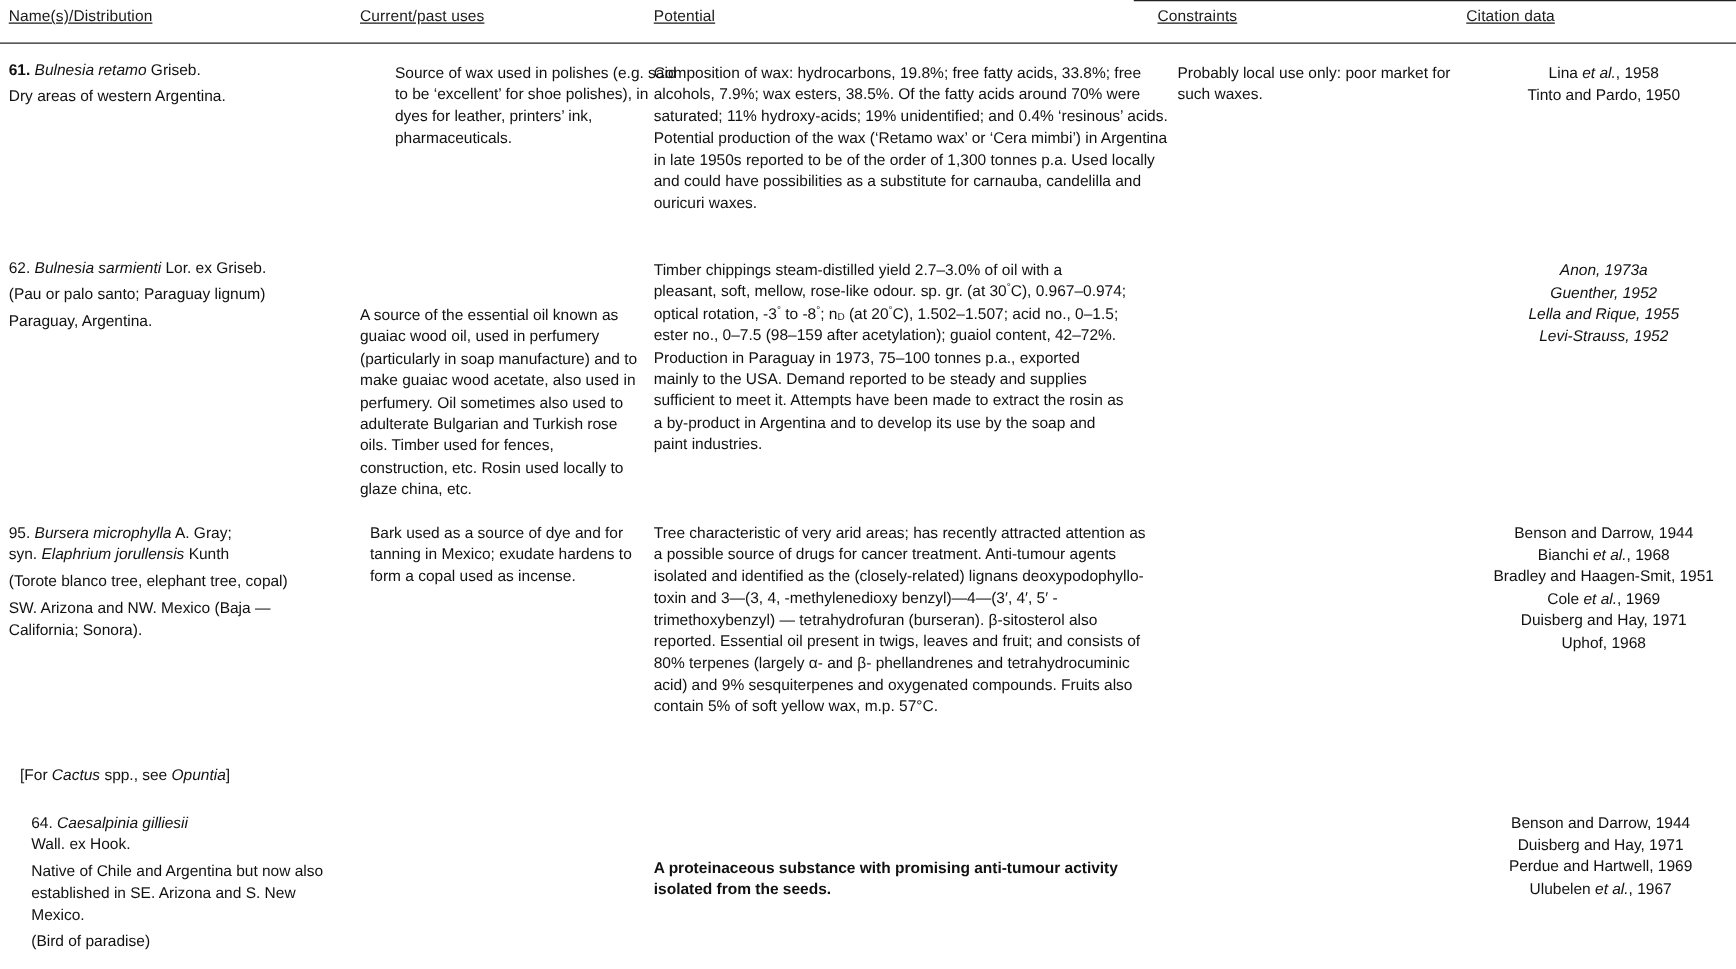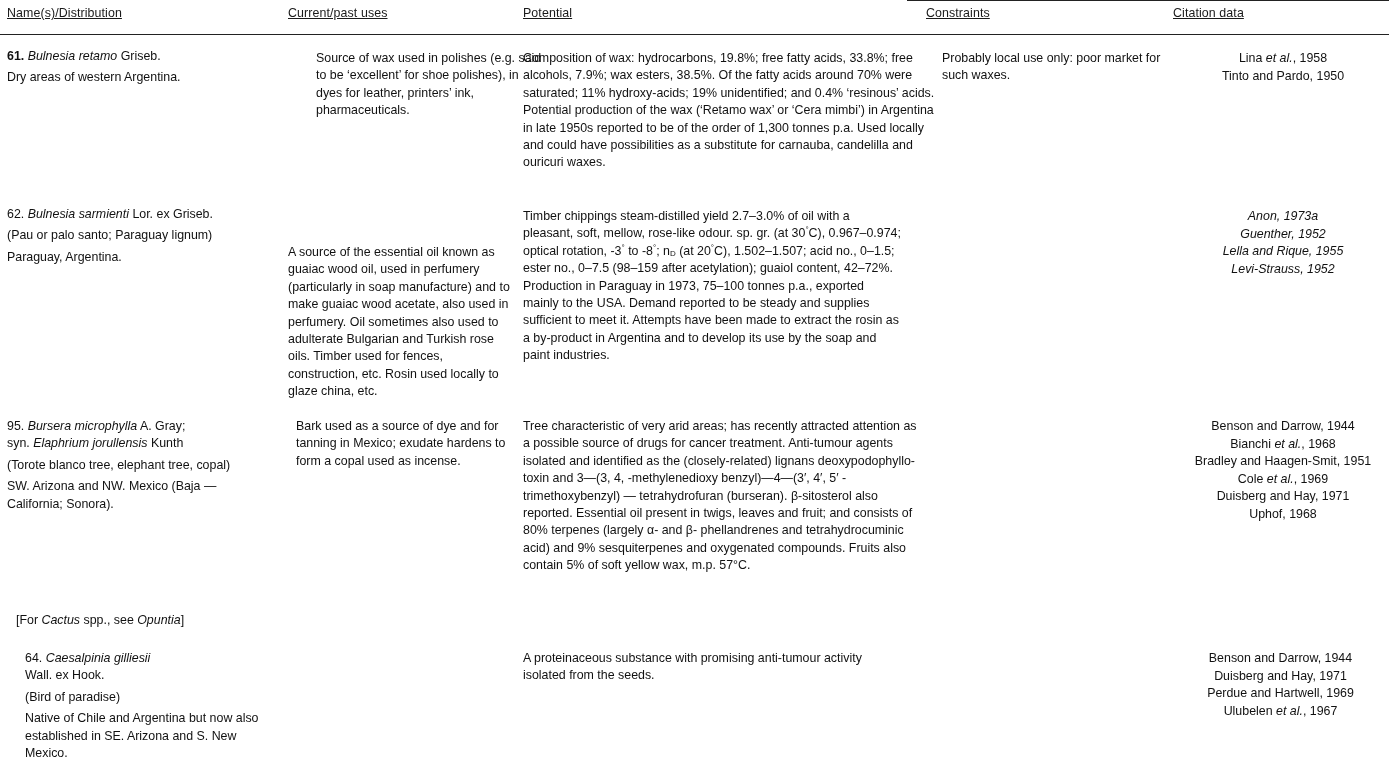--- a/index.html
+++ b/index.html
@@ -79,23 +79,23 @@
       <span class="cite-line">Duisberg and Hay, 1971</span>
       <span class="cite-line">Uphof, 1968</span>
     </div>
 </div>
 
 <div class="cell" style="left:16px; top:612px; width:300px;"><span>[For </span><i>Cactus</i><span> spp., see </span><i>Opuntia</i><span>]</span></div>
 
 <div>
   <div class="cell" style="left:25px; top:650px; width:250px;">
     <p><span>64.</span> <i>Caesalpinia gilliesii</i><br><span>Wall. ex Hook.</span></p>
+    <p class="gap">Native of Chile and Argentina but now also established in SE. Arizona and S. New Mexico.</p>
     <p class="gap">(Bird of paradise)</p>
-    <p class="gap">Native of Chile and Argentina but now also established in SE. Arizona and S. New Mexico.</p>
   </div>
-  <div class="cell" style="left:523px; top:650px; width:380px;">A proteinaceous substance with promising anti-tumour activity isolated from the seeds.</div>
+  <div class="cell" style="left:523px; top:686px; width:380px;font-weight:bold;">A proteinaceous substance with promising anti-tumour activity isolated from the seeds.</div>
   <div class="cell cites" style="left:1172px; top:650px; width:217px;">
       <span class="cite-line">Benson and Darrow, 1944</span>
       <span class="cite-line">Duisberg and Hay, 1971</span>
       <span class="cite-line">Perdue and Hartwell, 1969</span>
       <span class="cite-line">Ulubelen <i>et al.</i>, 1967</span>
     </div>
 </div>
 
 </body></html>

